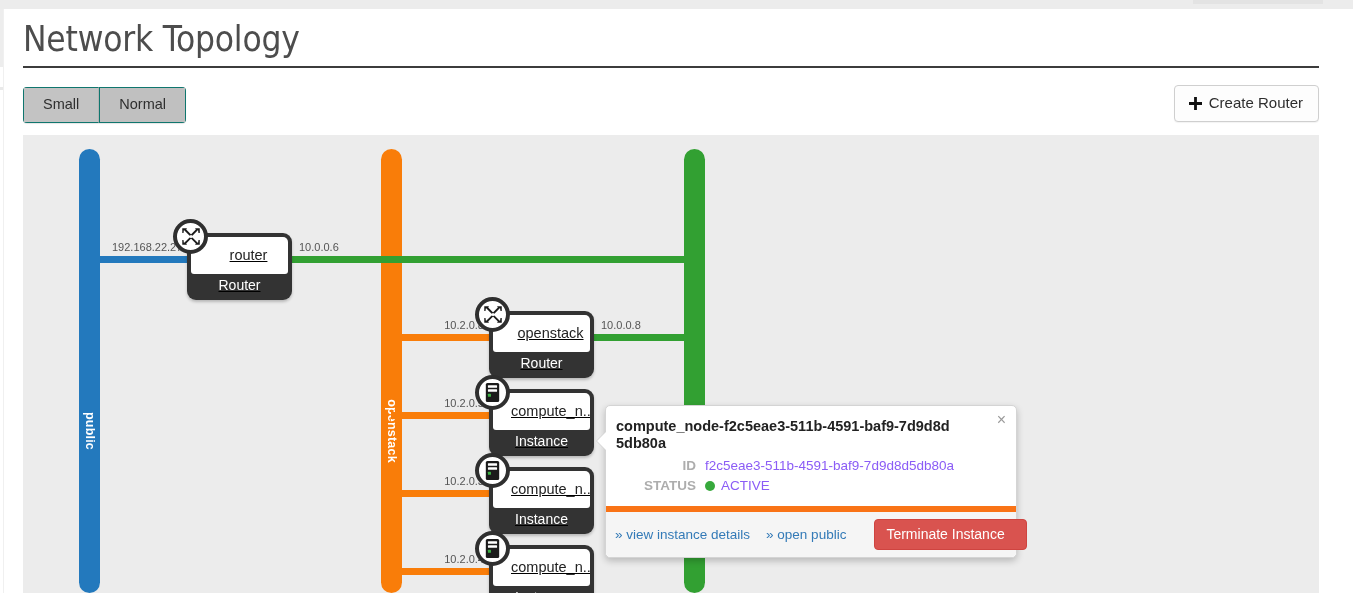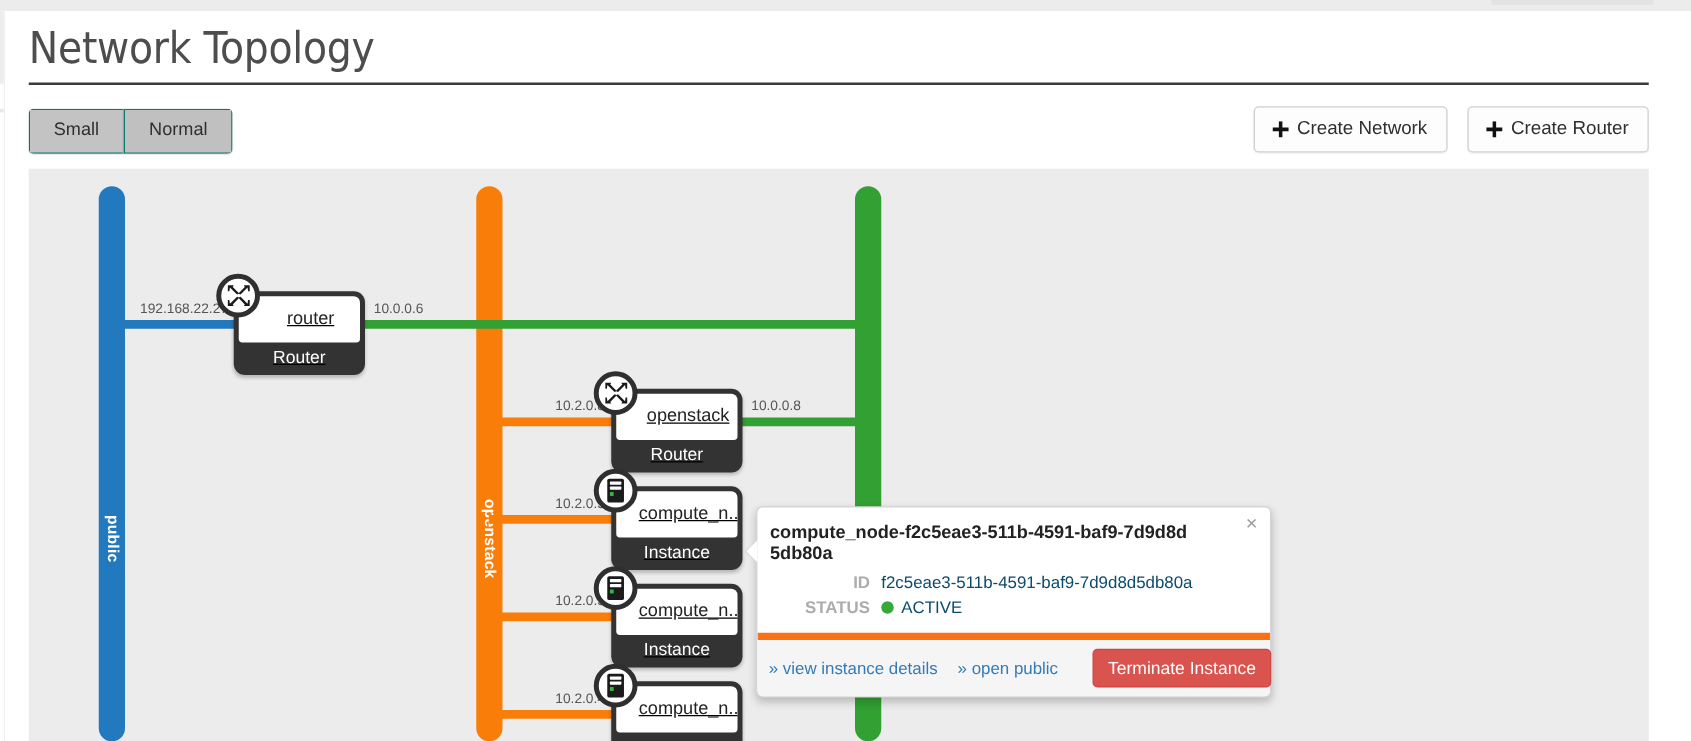--- a/index.html
+++ b/index.html
@@ -209,21 +209,21 @@
   .popup-heading {
     font-size: 14.5px; font-weight: bold; color: #222222;
     line-height: 17px; width: 340px; word-break: break-all;
   }
   .popup-rows { margin-top: 4px; }
   .popup-row { display: flex; align-items: center; font-size: 13.5px; line-height: 20px; }
   .popup-row .k {
     width: 89px; text-align: right; padding-right: 9px;
     color: #adadad; font-weight: bold;
   }
-  .popup-row .v { color: #0c4a6e; display: flex; align-items: center; gap: 6px; }
+  .popup-row .v { color: #8b5cf6; display: flex; align-items: center; gap: 6px; }
   .status-dot {
     width: 10px; height: 10px; border-radius: 50%;
     background: #37a93c; display: inline-block;
   }
   .popup-foot {
     border-top: 6px solid #f97316;
     background: #f5f5f5;
     border-radius: 0 0 5px 5px;
     padding: 7px 9px;
     display: flex; align-items: center; gap: 16px;
@@ -233,21 +233,21 @@
   }
   .popup-dash {
     width: 19px; height: 5px; border-radius: 2px;
     background: #337ab7; margin: 0 -4px 0 0;
   }
   .btn-danger {
     background: #d9534f;
     border: 1px solid #cf4440;
     color: #ffffff;
     font-size: 14px;
-    padding: 5px 11px 6px 11px;
+    padding: 5px 21px 6px 11px;
     border-radius: 4px;
     cursor: pointer;
     white-space: nowrap;
     line-height: 18px;
   }
 </style>
 </head>
 <body>
 
 <div class="chrome-strip">
@@ -263,28 +263,20 @@
 
   <div class="page-title">Network Topology</div>
   <div class="title-rule"></div>
 
   <div class="toolbar">
     <div class="btn-group" id="size-toggle">
         <div class="seg first">Small</div>
         <div class="seg active">Normal</div>
       </div>
     <div class="tb-right" id="tb-actions">
-        <div class="btn">
-          <span>
-            <svg width="13" height="13" viewBox="0 0 12 12">
-              <path fill="#111" d="M4.7 0h2.6v4.7H12v2.6H7.3V12H4.7V7.3H0V4.7h4.7z"></path>
-            </svg>
-          </span>
-          <span>Create Network</span>
-        </div>
         <div class="btn">
           <span>
             <svg width="13" height="13" viewBox="0 0 12 12">
               <path fill="#111" d="M4.7 0h2.6v4.7H12v2.6H7.3V12H4.7V7.3H0V4.7h4.7z"></path>
             </svg>
           </span>
           <span>Create Router</span>
         </div>
       </div>
   </div>

